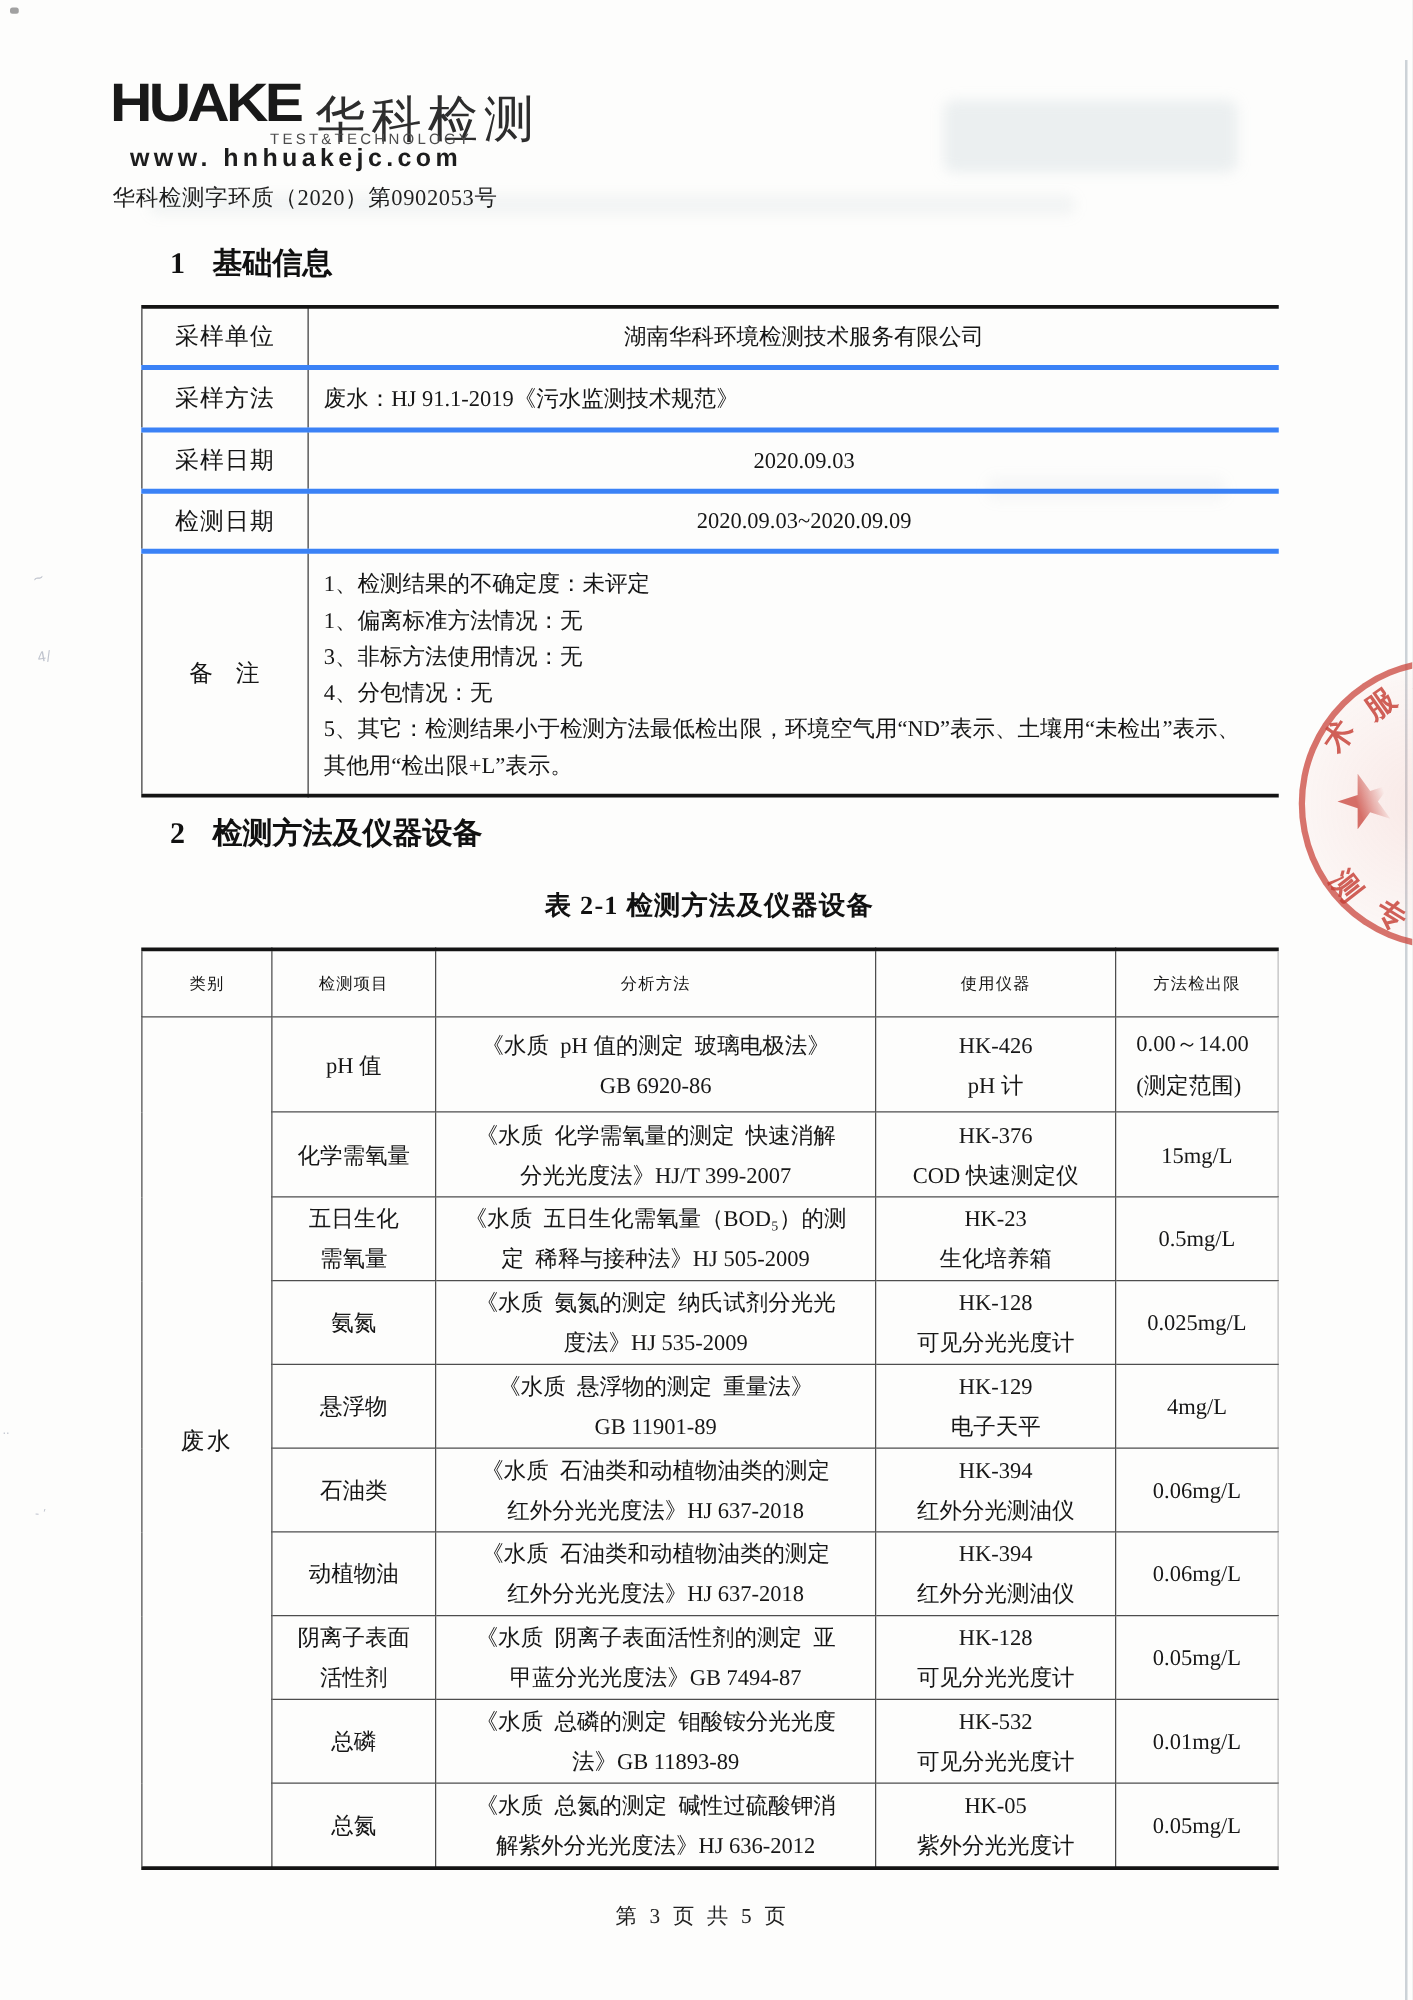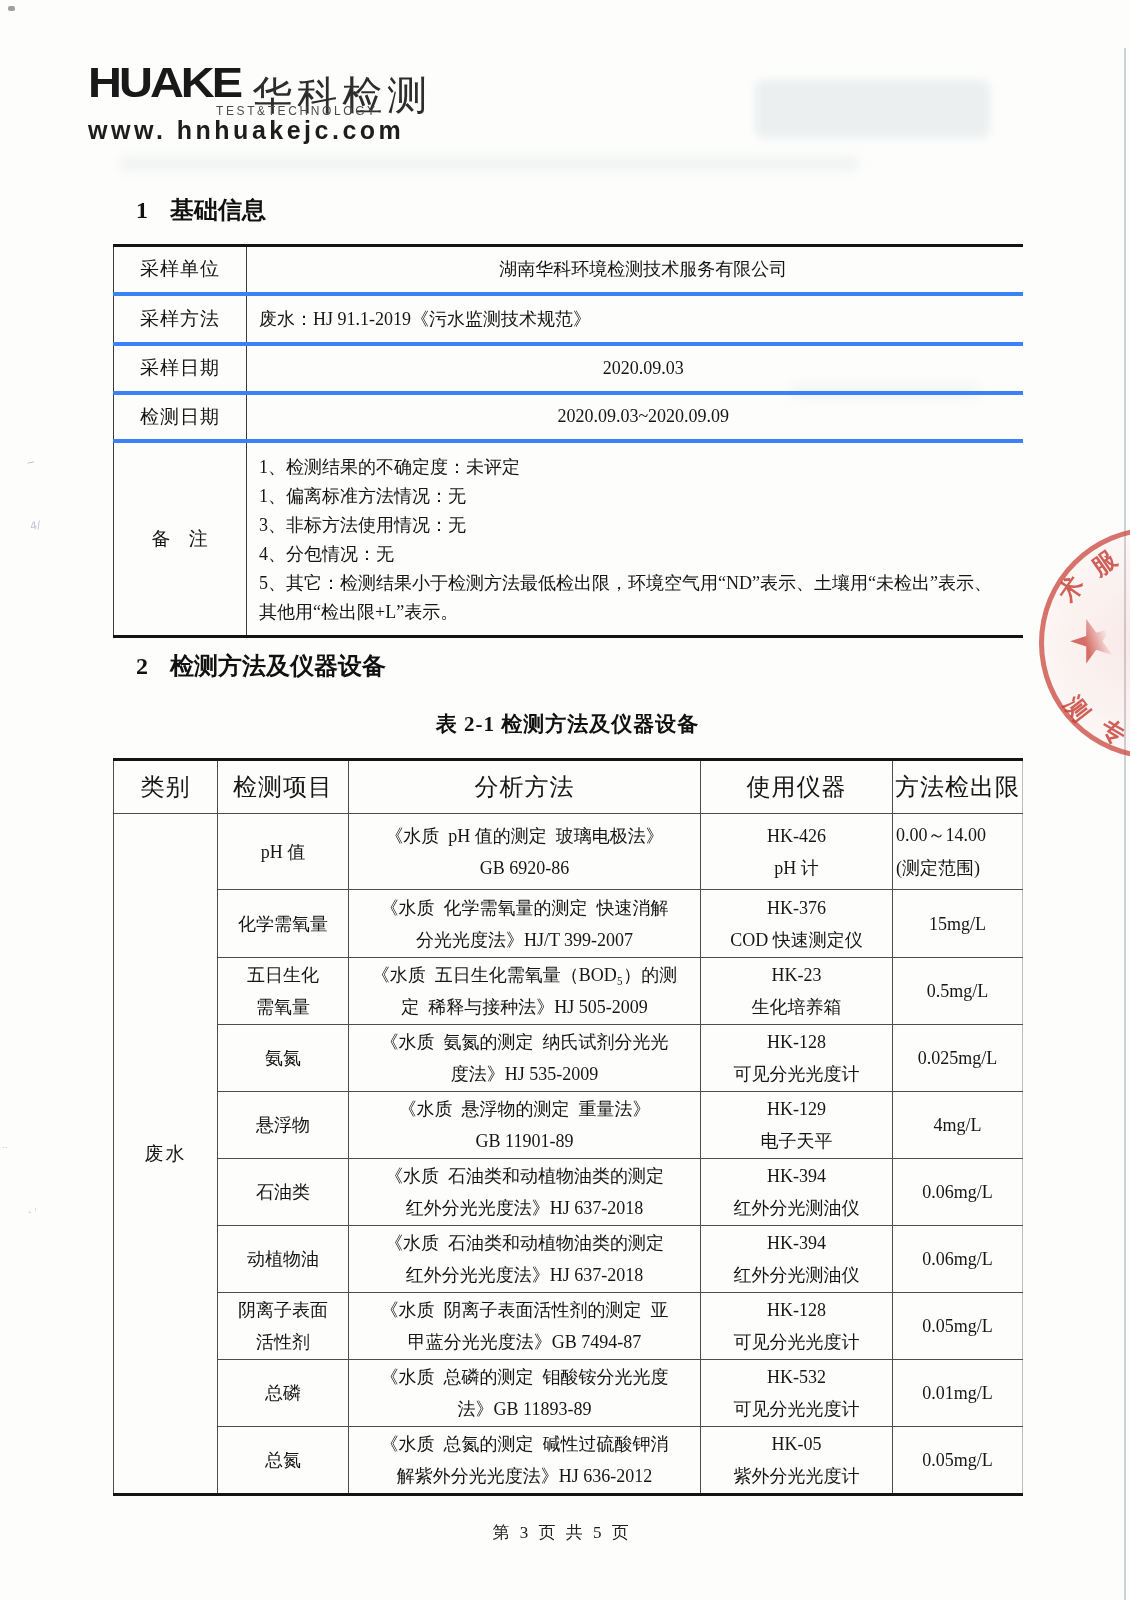--- a/index.html
+++ b/index.html
@@ -17,23 +17,23 @@
   .logo-cn{
     font-size:40px;color:#2d2d2d;letter-spacing:5px;line-height:1;
     display:inline-block;vertical-align:top;margin-left:12px;margin-top:18px;
   }
   .logo-sub{
     position:absolute;left:128px;top:46px;
     font-family:"Liberation Sans","DejaVu Sans",sans-serif;
     font-size:12px;letter-spacing:2.6px;color:#4c4c4c;
   }
   .website{
-    position:absolute;left:88px;top:116px;
+    position:absolute;left:104px;top:116px;
     font-family:"Liberation Sans","DejaVu Sans",sans-serif;
-    font-size:25px;font-weight:700;letter-spacing:3.5px;color:#1d1d1d;
+    font-size:20px;font-weight:700;letter-spacing:3.5px;color:#1d1d1d;
   }
   .doc-number{position:absolute;left:90px;top:146px;font-size:18px;color:#1f1f1f;letter-spacing:.5px;}
   
   .sec-heading{position:absolute;left:136px;font-size:24px;font-weight:700;color:#111;}
   .sec-heading .num{display:inline-block;margin-right:22px;}
   .s1{top:194px;} .s2{top:650px;}
   .table-title{
     position:absolute;left:113px;top:710px;width:909px;text-align:center;
     font-size:21px;font-weight:700;color:#111;letter-spacing:1px;
   }
@@ -57,25 +57,25 @@
   .h48{height:48px;} .h50{height:50px;} .h49{height:49px;} .hrem{height:170px;}
   
   .t2{
     position:absolute;left:113px;top:758px;width:909px;
     border-top:3px solid #141414;border-bottom:3px solid #141414;
   }
   .t2 th,.t2 td{
     border:1px solid #4d4d4d;font-weight:400;font-size:18px;
     text-align:center;vertical-align:middle;white-space:pre-wrap;
   }
-  .t2 th{font-size:24px;height:50px;letter-spacing:1px;text-align:center;}
+  .t2 th{font-size:13px;height:50px;letter-spacing:1px;text-align:center;}
   .t2 td{line-height:32px;}
   .t2 .cat{font-size:19px;letter-spacing:2px;}
   .t2 td:last-child,.t2 th:last-child{border-right:1px solid #bdbdbd;}
-  .t2 .limit-left{text-align:left;padding-left:3px;line-height:33px;}
+  .t2 .limit-left{text-align:left;padding-left:16px;line-height:33px;}
   .h76{height:76px;} .h68{height:68px;} .h64{height:64px;} .h63{height:63px;}
   .h67{height:67px;} .h65{height:65px;} .h66{height:66px;}
   
   .page-footer{
     position:absolute;left:0;top:1521px;width:1124px;text-align:center;
     font-size:17px;letter-spacing:3px;color:#222;
   }
   
   .stamp{position:absolute;left:1039px;top:527px;width:232px;height:232px;}
   .stamp .ring{
@@ -125,20 +125,21 @@
   <span class="pencil pm1">~</span>
   <span class="pencil pm2">4/</span>
   <span class="pencil pm3">..</span>
   <span class="pencil pm4">- ʹ</span>
 
   <div class="logo-block">
     <span class="logo-en">HUAKE</span><span class="logo-cn">华科检测</span>
     <span class="logo-sub">TEST&amp;TECHNOLOGY</span>
   </div>
   <div class="website">www. hnhuakejc.com</div>
+  <div class="doc-number">华科检测字环质（2020）第0902053号</div>
 
   <div class="sec-heading s1">
     <span class="num">1</span><span>基础信息</span>
   </div>
 
   <table class="t1">
     <colgroup>
         <col style="width:133px">
         <col style="width:776px">
       </colgroup>

